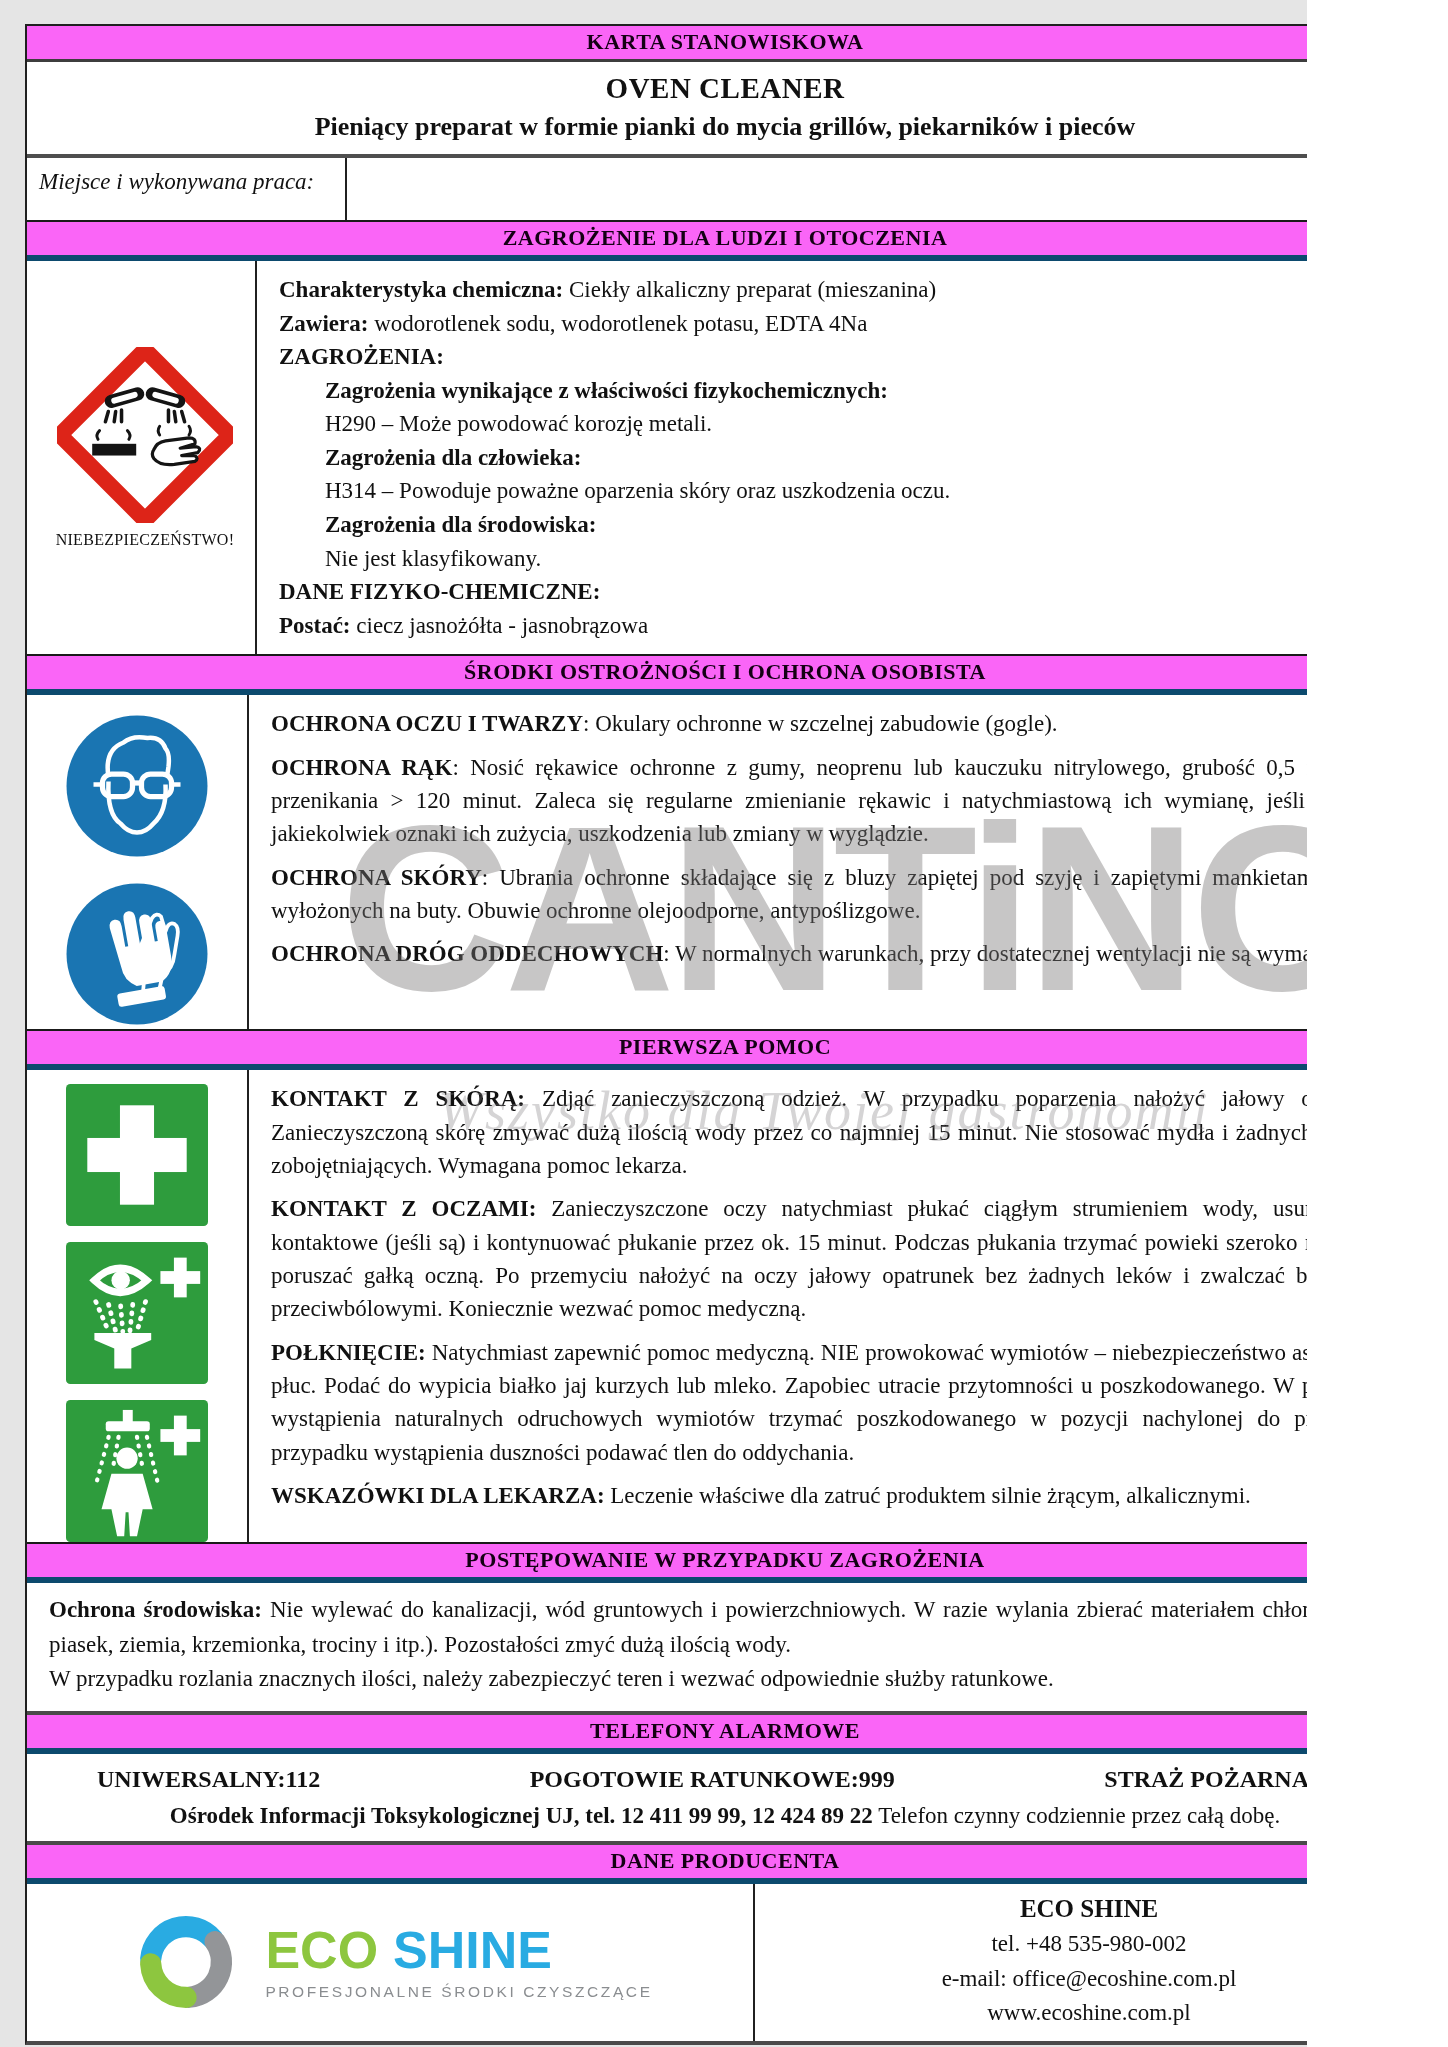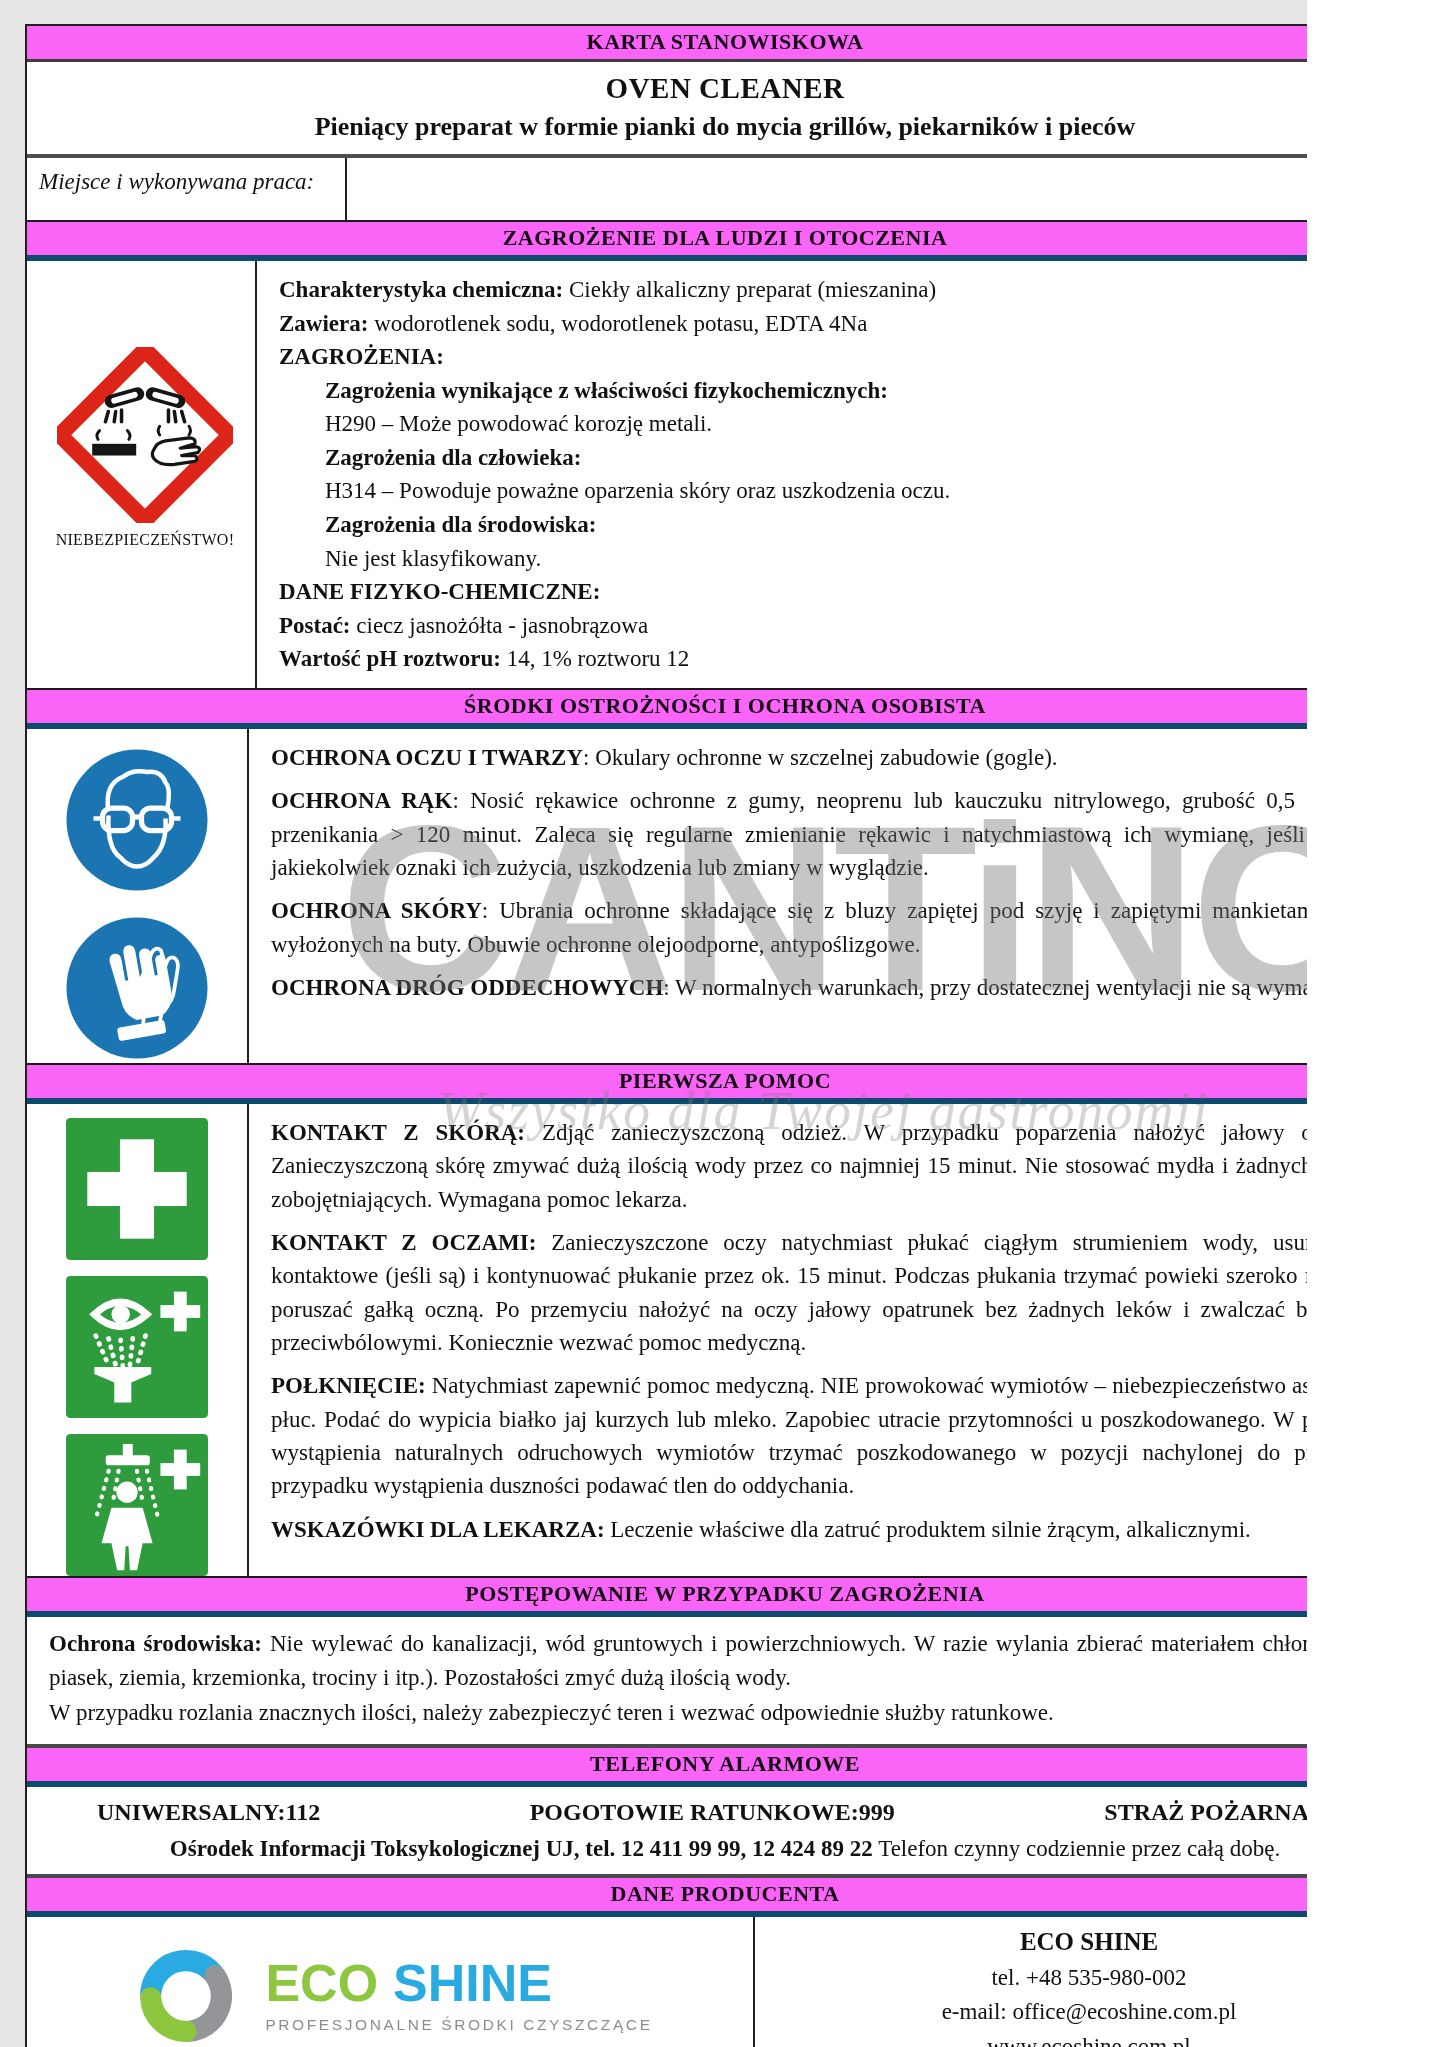--- a/index.html
+++ b/index.html
@@ -109,21 +109,20 @@
         <p class="hline"><b>Zawiera:</b><span> wodorotlenek sodu, wodorotlenek potasu, EDTA 4Na</span></p>
         <p class="hline"><b>ZAGROŻENIA:</b><span></span></p>
         <p class="hline ind"><b>Zagrożenia wynikające z właściwości fizykochemicznych:</b><span></span></p>
         <p class="hline ind"><b></b><span>H290 – Może powodować korozję metali.</span></p>
         <p class="hline ind"><b>Zagrożenia dla człowieka:</b><span></span></p>
         <p class="hline ind"><b></b><span>H314 – Powoduje poważne oparzenia skóry oraz uszkodzenia oczu.</span></p>
         <p class="hline ind"><b>Zagrożenia dla środowiska:</b><span></span></p>
         <p class="hline ind"><b></b><span>Nie jest klasyfikowany.</span></p>
         <p class="hline"><b>DANE FIZYKO-CHEMICZNE:</b><span></span></p>
         <p class="hline"><b>Postać:</b><span> ciecz jasnożółta - jasnobrązowa</span></p>
-        <p class="hline"><b>Wartość pH roztworu:</b><span> 14, 1% roztworu 12</span></p>
       </div>
     </div>
 
     <div class="bar">ŚRODKI OSTROŻNOŚCI I OCHRONA OSOBISTA</div>
 
     <div class="section">
       <div class="icon-col prot-icons" style="display:flex;">
         <span>
           <svg width="150" height="150" viewBox="0 0 100 100">
             <circle cx="50" cy="50" r="47" fill="#1A75B2"></circle>

